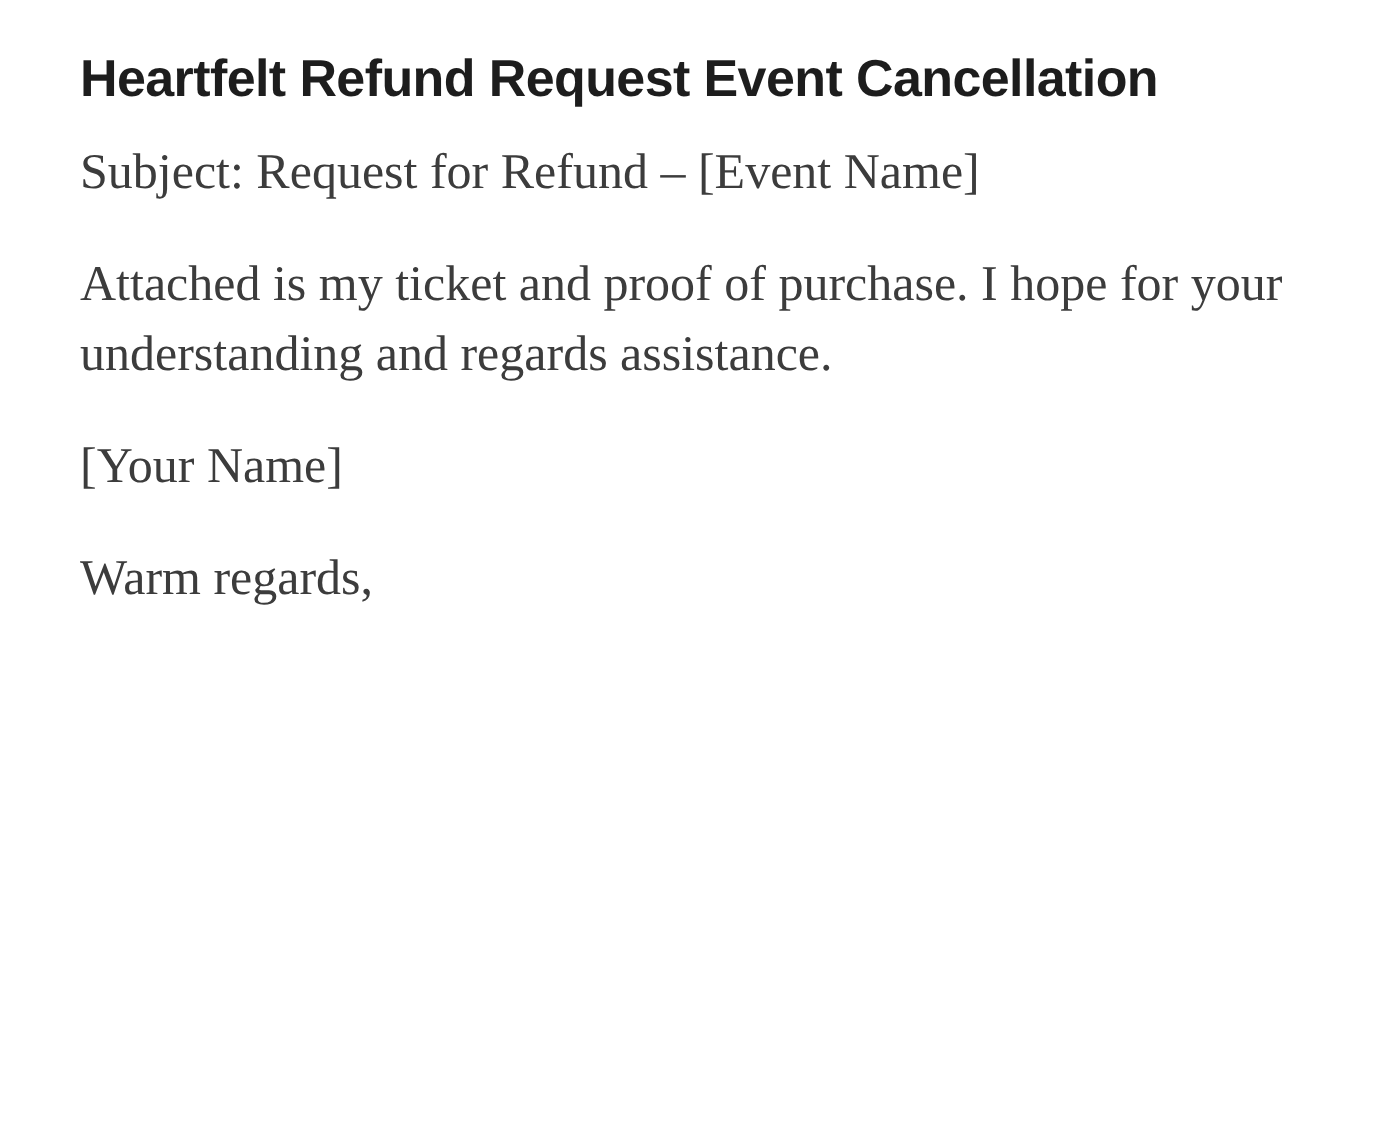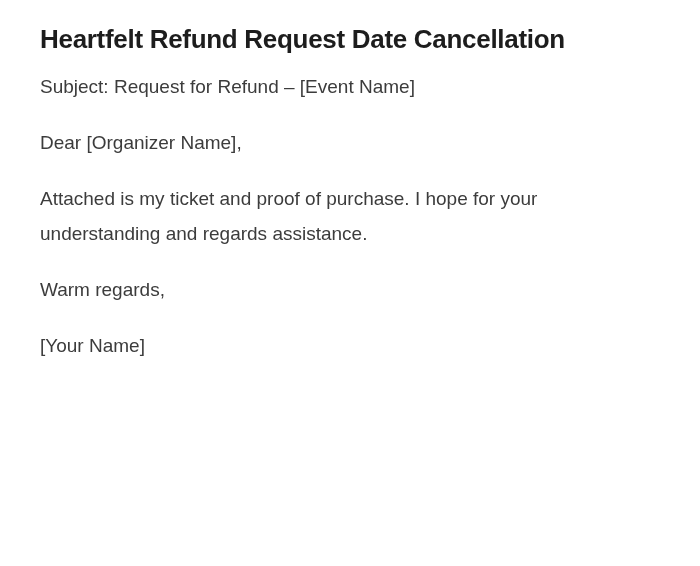--- a/index.html
+++ b/index.html
@@ -18,38 +18,38 @@
   }
   h1.doc-title {
     font-size: 26px;
     line-height: 31px;
     font-weight: bold;
     letter-spacing: -0.3px;
     color: var(--heading, #1d1d1d);
     margin: 0 0 14px 0;
   }
   p.doc-para {
-    font-size: 19px;
+    font-size: 25px;
     line-height: 35px;
     color: var(--body, #3c3c3c);
     margin: 0 0 21px 0;
     white-space: pre-line; 
     max-width: 632px;
+    font-family: Liberation Serif, serif;
   }
 </style>
 </head>
 <body>
 
 <div class="page">
-  <h1 class="doc-title">Heartfelt Refund Request Date Cancellation</h1>
+  <h1 class="doc-title">Heartfelt Refund Request Event Cancellation</h1>
 
   <p class="doc-para">Subject: Request for Refund – [Event Name]</p>
 
-  <p class="doc-para">Dear [Organizer Name],</p>
 
 
   <p class="doc-para">Attached is my ticket and proof of purchase. I hope for your
 understanding and regards assistance.</p>
 
+  <p class="doc-para">[Your Name]</p>
+
   <p class="doc-para">Warm regards,</p>
-
-  <p class="doc-para">[Your Name]</p>
 </div>
 
 </body></html>

